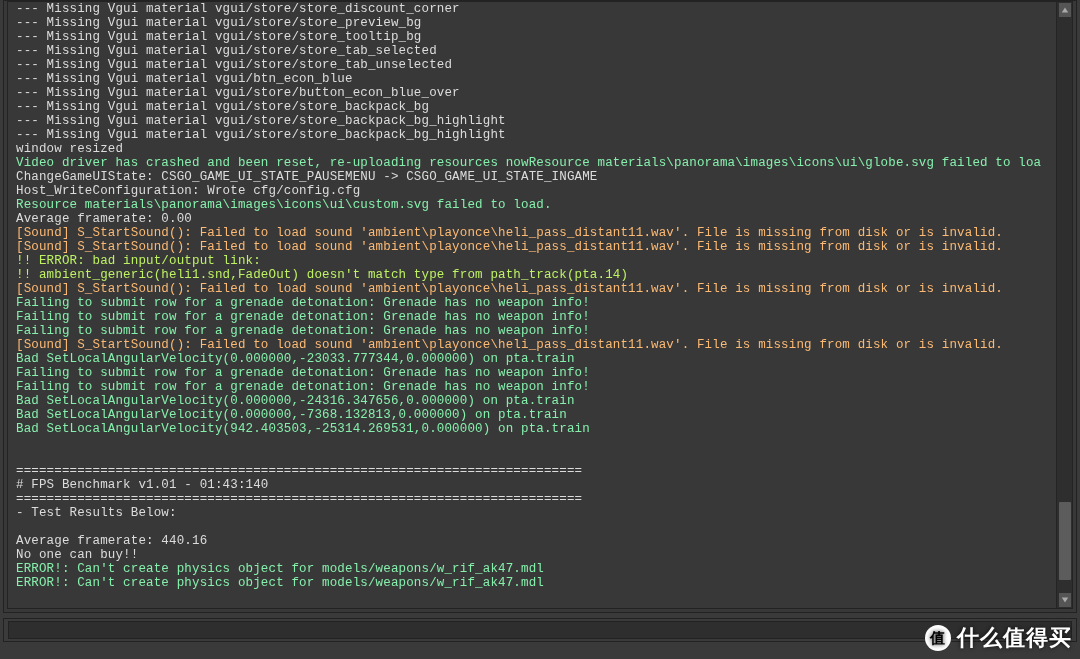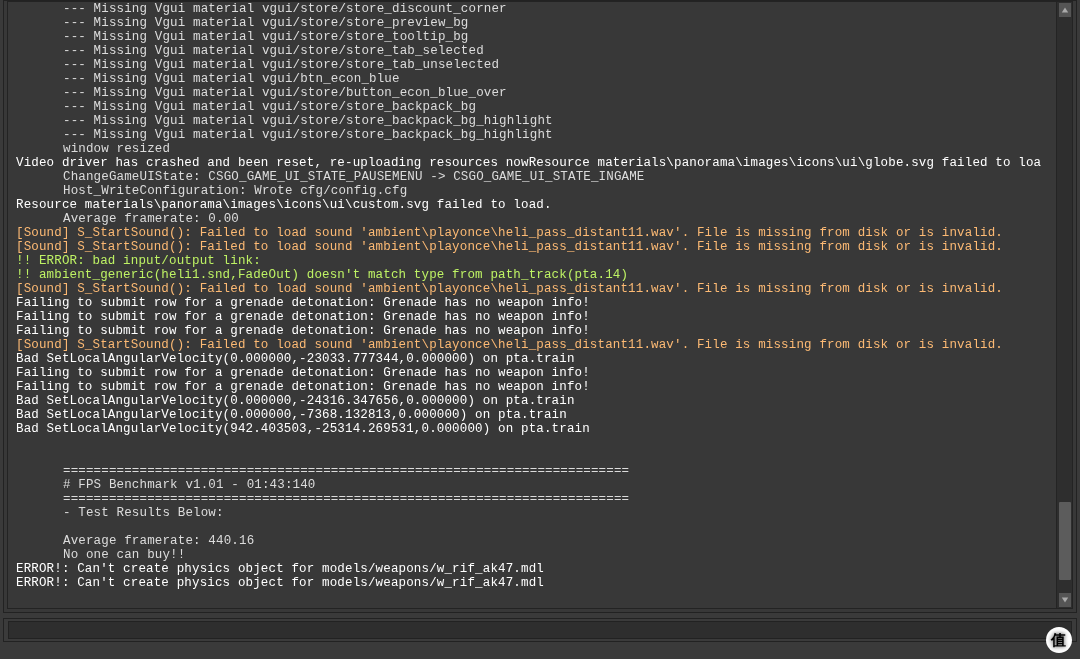--- a/index.html
+++ b/index.html
@@ -37,22 +37,22 @@
     padding: 0 8px 0 8px;
     line-height: 14px;
     white-space: pre;
     color: #dcdcdc;
     font-size: 12.5px;
     letter-spacing: 0.15px;
   }
   .log div {
     min-height: 14px;
   }
-  .c-white  { color: #dcdcdc; margin-left: 47px; }
-  .c-red    { color: #ffffff; }
+  .c-white  { color: #dcdcdc; }
+  .c-red    { color: #86efac; }
   .c-orange { color: #fdba74; }
   .c-yellow { color: #bef264; }
 
   .scroll-track {
     position: absolute;
     right: 0;
     top: 0;
     width: 16px;
     height: 100%;
     background: #2e2e2e;
@@ -148,13 +148,14 @@
     </div>
   </div>
 </div>
 
 <div class="input-bar">
   <div class="input-field"></div>
 </div>
 
 <div class="watermark">
   <span class="logo">值</span>
+  <span>什么值得买</span>
 </div>
 
 </body></html>

